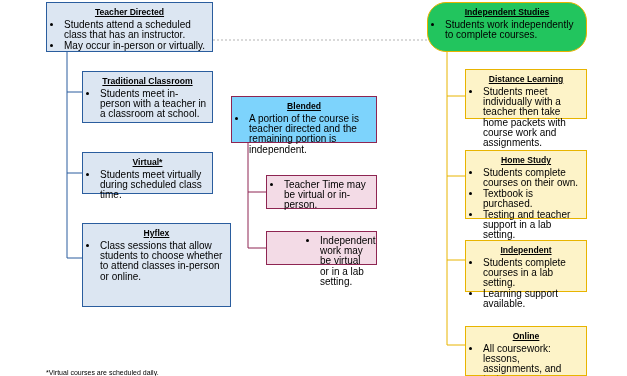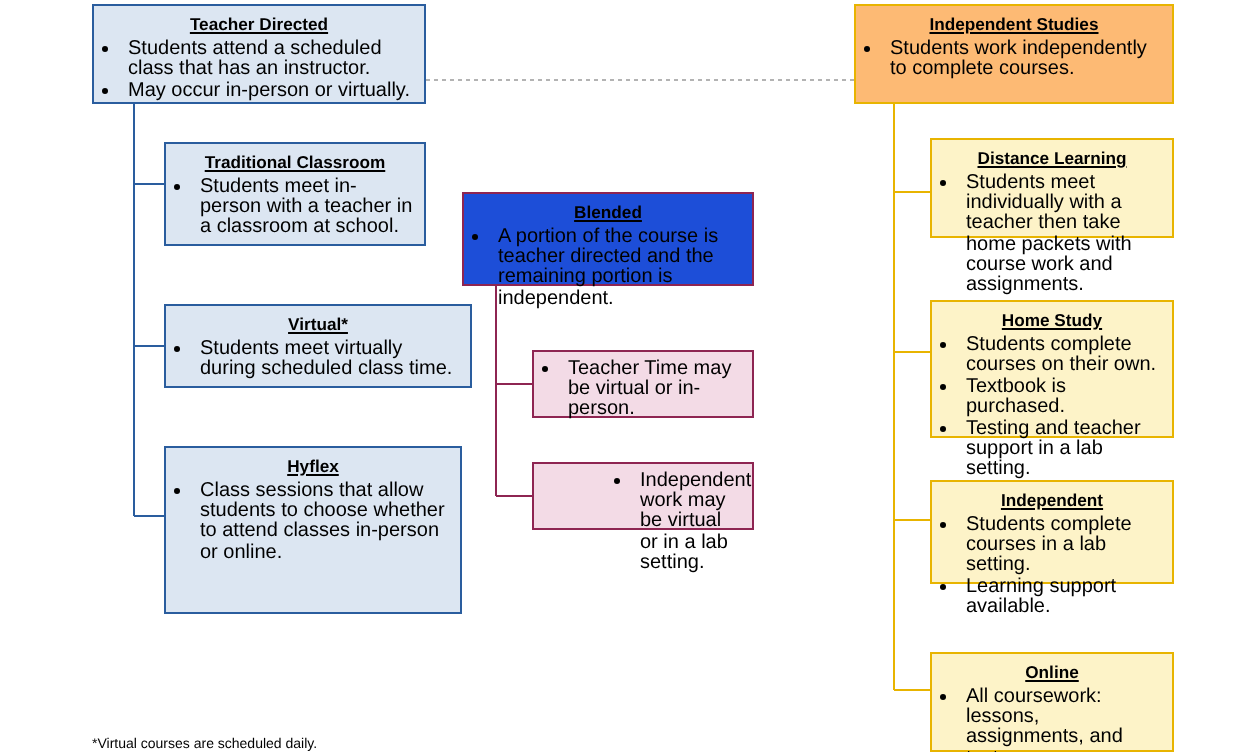--- a/index.html
+++ b/index.html
@@ -35,24 +35,24 @@
   .box li{
     font-size:10px;
     line-height:10.2px;
     color:#000;
     margin:0 0 0.5px 0;
     padding-left:1px;
   }
   
   .blue{background:#dce6f2;border-color:#2a5d9e;}
   
-  .pink{background:#1d4ed8;border-color:#8e2552;}
+  .pink{background:#7dd3fc;border-color:#8e2552;}
   .pink2{background:#f3dbe6;border-color:#8e2552;}
   
-  .yellow{background:#fdba74;border-color:#e8b400;}
+  .yellow{background:#22c55e;border-color:#e8b400;border-radius:19px;}
   .yellow2{background:#fdf3c8;border-color:#e8b400;}
 
   .footnote{
     position:absolute;
     font-size:7px;
     color:#000;
     line-height:9px;
   }
   svg.lines{position:absolute;left:0;top:0;width:627px;height:376px;pointer-events:none;}
 </style>
@@ -89,21 +89,21 @@
     </ul>
   </div>
 
   <div class="box blue" style="left:82px;top:71px;width:131px;height:52px;">
     <div class="title">Traditional Classroom</div>
     <ul>
       <li>Students meet in-person with a teacher in a classroom at school.</li>
     </ul>
   </div>
 
-  <div class="box blue" style="left:82px;top:152px;width:154px;height:42px;">
+  <div class="box blue" style="left:82px;top:152px;width:131px;height:42px;">
     <div class="title">Virtual*</div>
     <ul>
       <li>Students meet virtually during scheduled class time.</li>
     </ul>
   </div>
 
   <div class="box blue" style="left:82px;top:223px;width:149px;height:84px;">
     <div class="title">Hyflex</div>
     <ul>
       <li>Class sessions that allow students to choose whether to attend classes in-person or online.</li>

